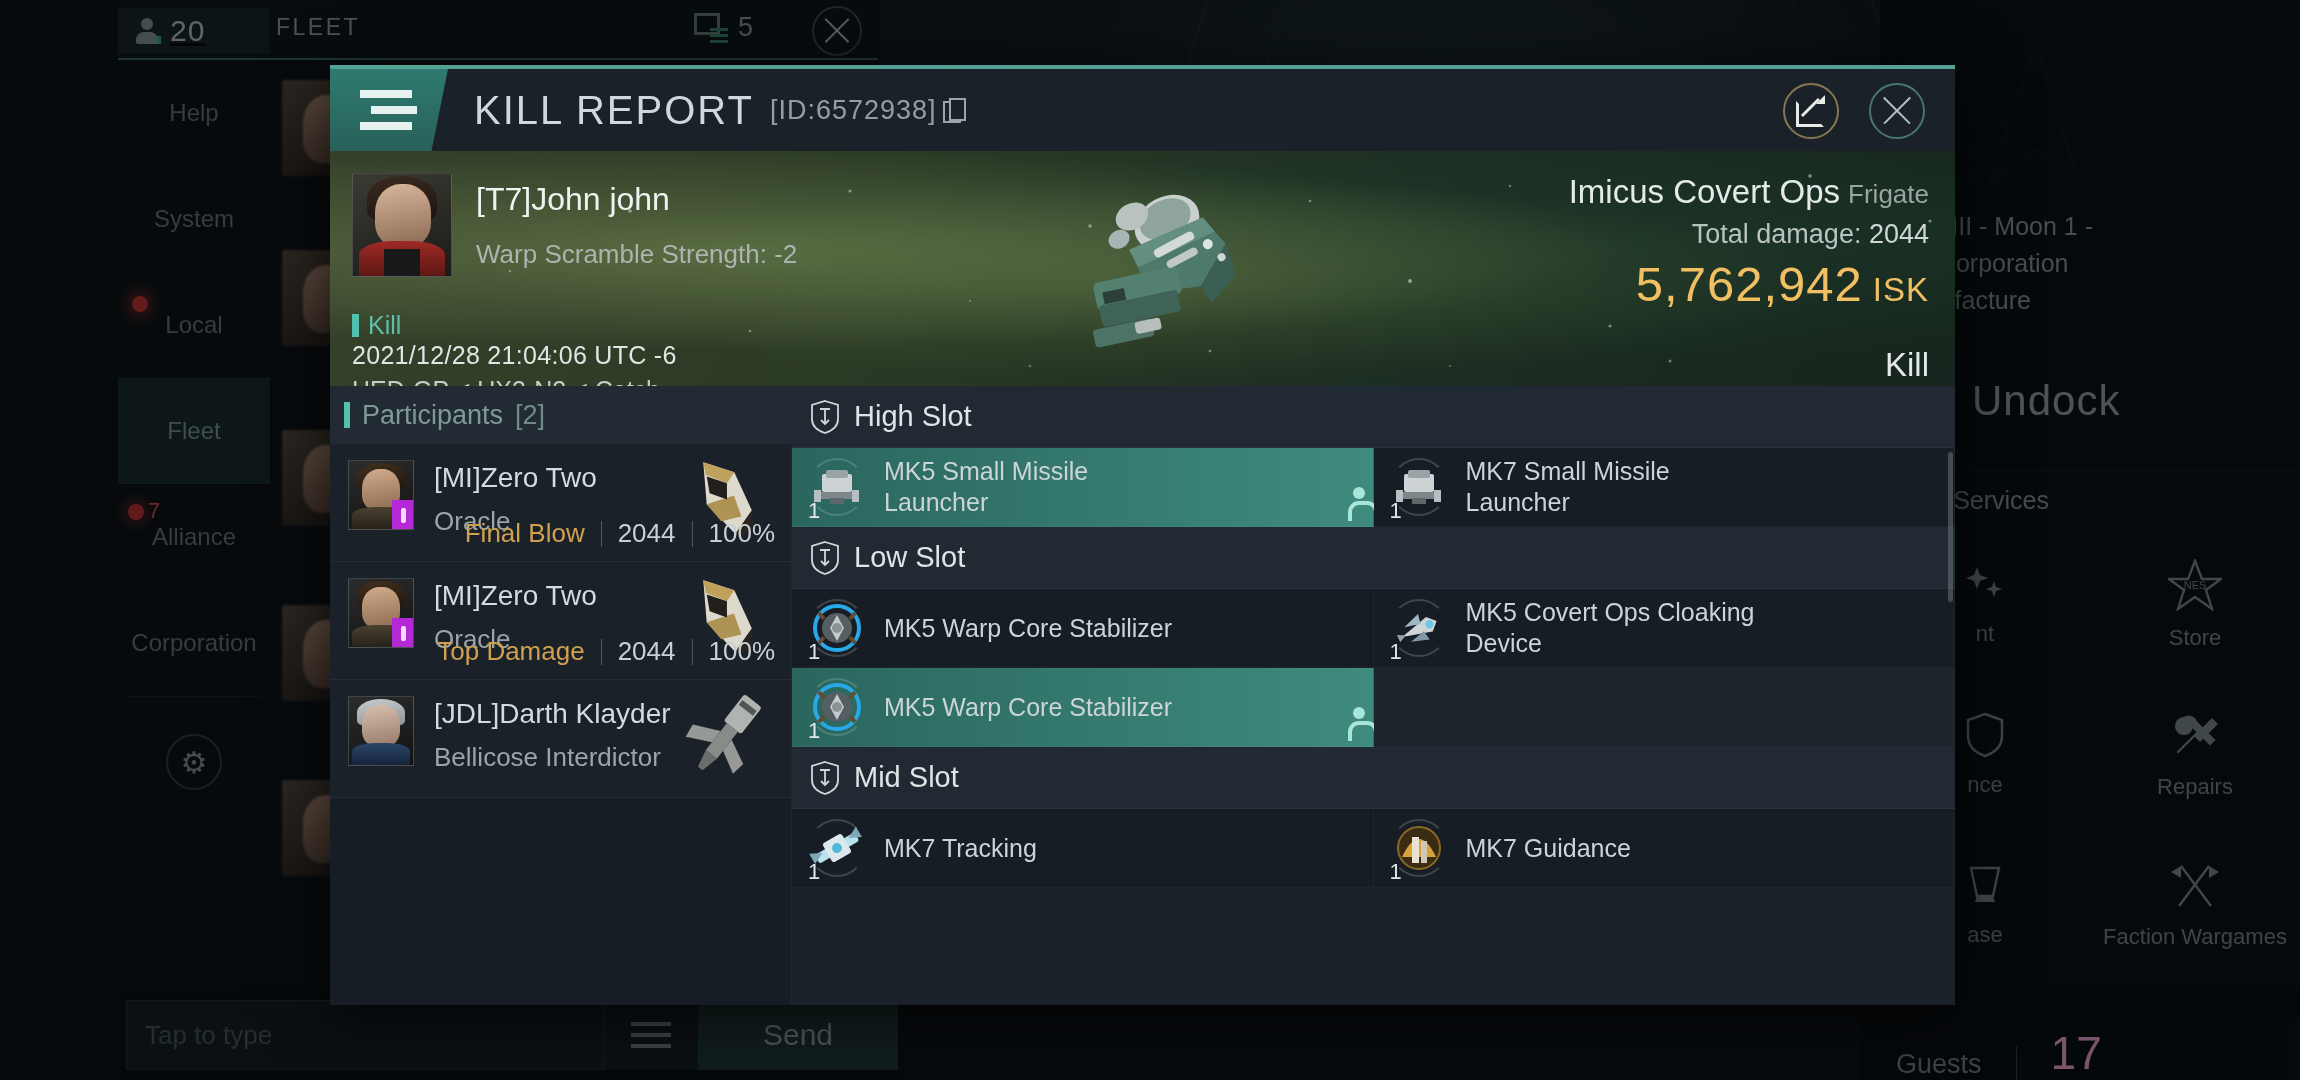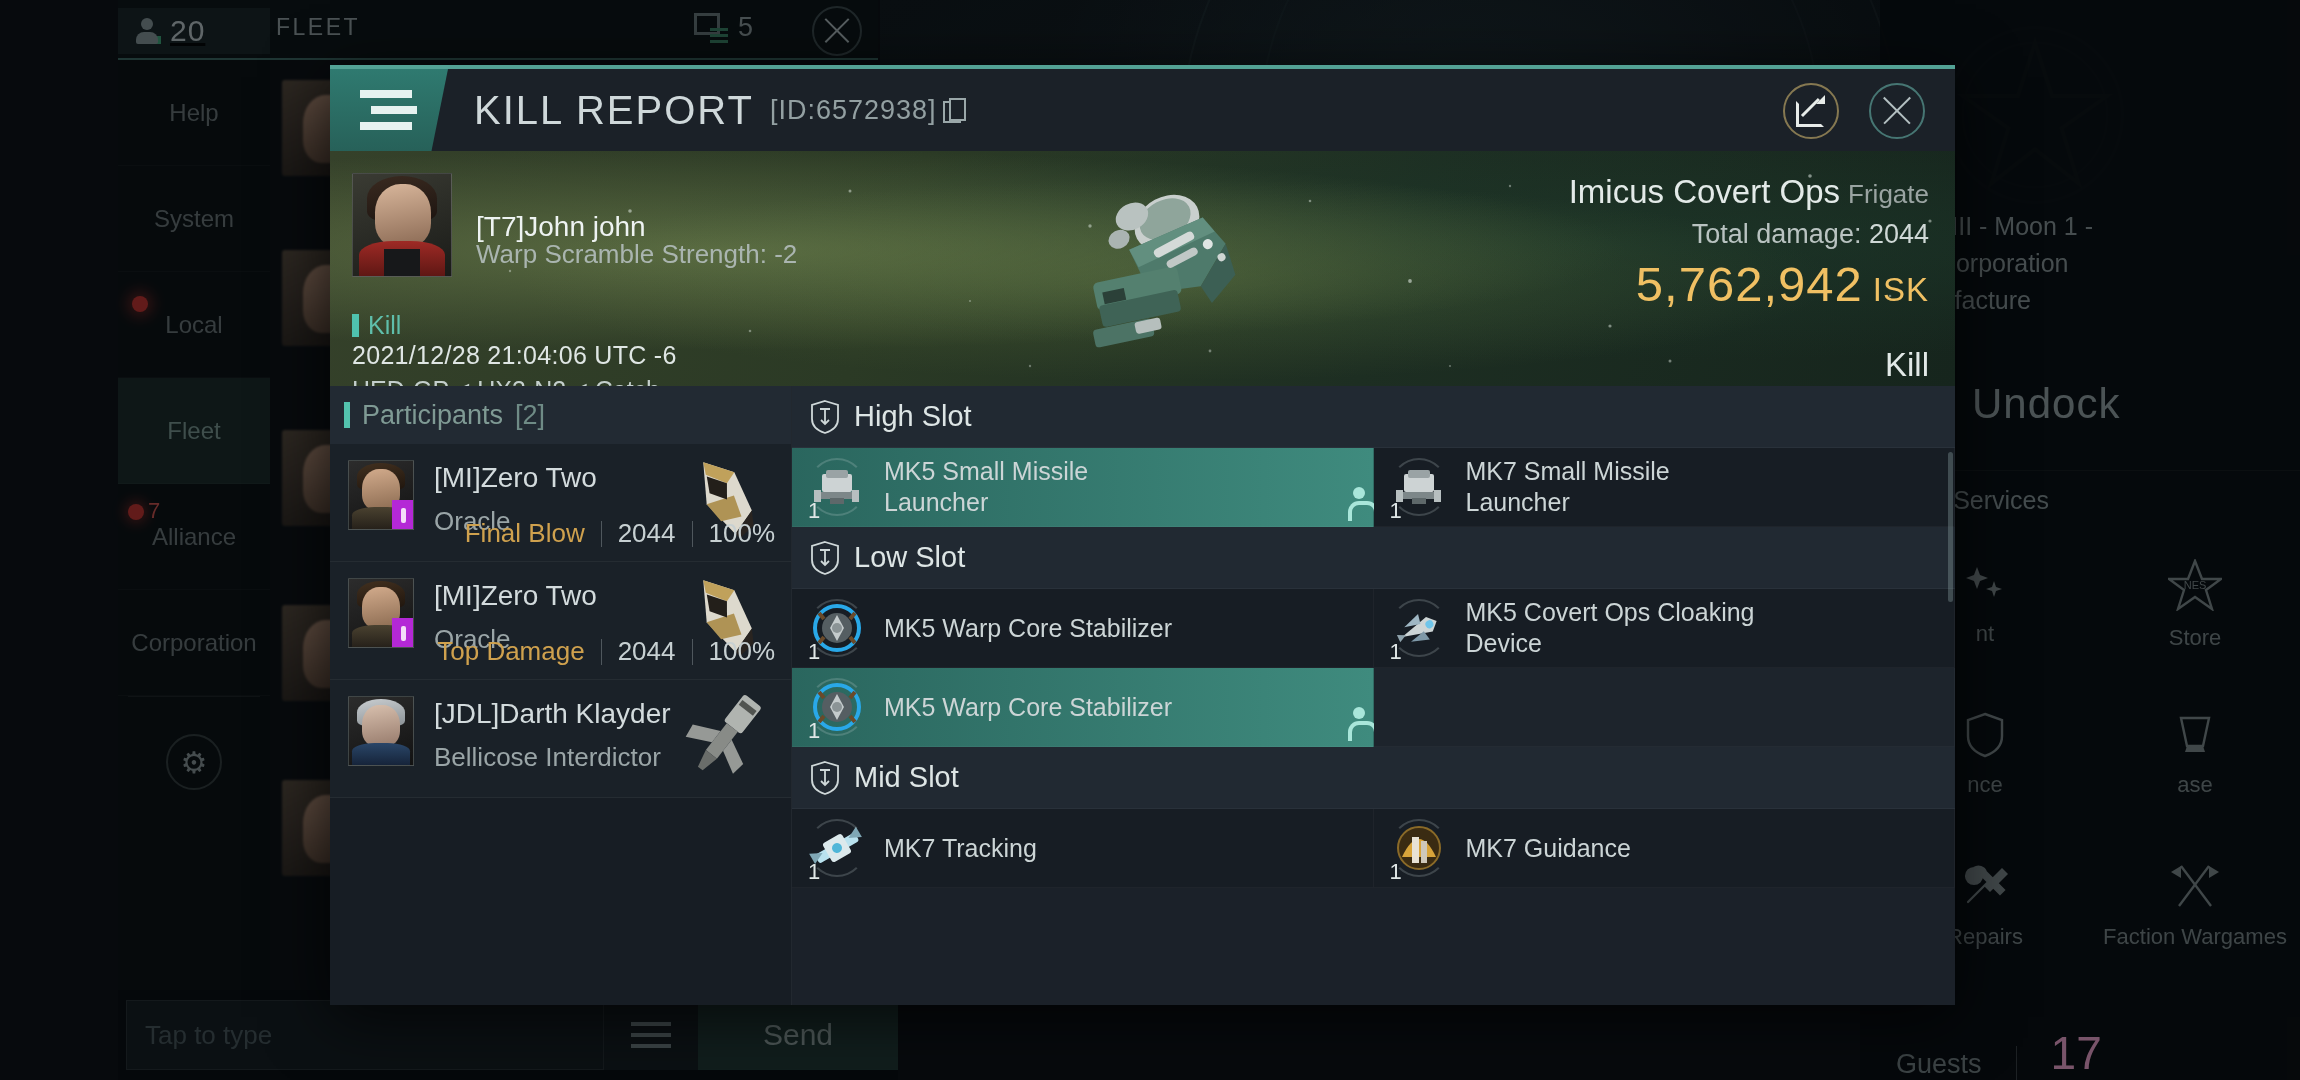--- a/index.html
+++ b/index.html
@@ -120,21 +120,21 @@
     border-radius:42% 42% 34% 34%;
     background: linear-gradient(170deg,#c0957a,#6a4f3e);
   }
 
   
   .right-panel { position:absolute; left:1880px; top:0; width:420px; height:990px; background: rgba(9,12,15,.92); }
   .station-name {
     position:absolute; left: 1892px; top: 208px; width: 290px;
     color: #8f9a9c; font-size: 25px; line-height: 37px;
   }
-  .undock-row { position:absolute; left:1880px; top:336px; width:420px; height:92px; display:flex; align-items:flex-end; }
+  .undock-row { position:absolute; left:1880px; top:355px; width:420px; height:92px; display:flex; align-items:center; }
   .undock-chev {
     width: 52px; height: 56px; margin-left: 18px; position: relative;
   }
   .undock-chev::before, .undock-chev::after {
     content:''; position:absolute; top:0; width: 22px; height: 56px;
     background: #9a7b23;
     clip-path: polygon(0 0, 60% 0, 100% 50%, 60% 100%, 0 100%, 40% 50%);
   }
   .undock-chev::before { left: -6px; }
   .undock-chev::after  { left: 18px; }
@@ -250,21 +250,21 @@
   }
   .victim-av .body {
     position:absolute; left:6%; bottom:0; width:88%; height:34%;
     background: linear-gradient(180deg,#9e2a25,#5f1714);
     border-radius: 40% 40% 0 0;
   }
   .victim-av .collar {
     position:absolute; left:32%; bottom:0; width:36%; height:26%;
     background:#17181a;
   }
-  .victim-name { position:absolute; left: 146px; top: 30px; color:#eef3f2; font-size: 28px; margin-top: 30px; }
+  .victim-name { position:absolute; left: 146px; top: 30px; color:#eef3f2; font-size: 32px; }
   .victim-sub { position:absolute; left: 146px; top: 88px; color:#aab5b0; font-size: 26px; }
   .kill-tag { position:absolute; left: 22px; top: 160px; display:flex; align-items:center; gap:9px; }
   .kill-tag .bar { width:7px; height:23px; background:#4fc2ae; }
   .kill-tag .txt { color:#5fbfab; font-size:25px; }
   .kill-time { position:absolute; left: 22px; top: 190px; color:#dfe6e4; font-size:25px; letter-spacing:.3px; }
   .kill-loc { position:absolute; left: 22px; top: 225px; color:#c4cfcc; font-size:25px; }
 
   .ship-render {
     position:absolute; left: 660px; top: 6px; width: 340px; height: 215px;
   }
@@ -470,33 +470,33 @@
       <span class="svc-lbl">Store</span>
     </div>
 
     <div class="svc-cell">
       <svg class="svc-ico" width="40" height="46" viewBox="0 0 40 46">
         <path d="M20 2 L37 8 L37 24 Q37 38 20 44 Q3 38 3 24 L3 8 Z" fill="none" stroke="#98a3a5" stroke-width="2.4"></path>
       </svg>
       <span class="svc-lbl">nce</span>
     </div>
     <div class="svc-cell">
+      <svg class="svc-ico" width="50" height="50" viewBox="0 0 50 50">
+        <path d="M8 42 L30 20 M14 8 A8 8 0 1 0 22 16 L40 34 L44 30 L26 12 A8 8 0 0 0 14 8 Z" fill="#98a3a5" stroke="#98a3a5" stroke-width="2.2" stroke-linecap="round"></path>
+        <path d="M42 8 L30 20 L24 26 L30 32 L36 26 L48 14 Z" fill="#98a3a5"></path>
+      </svg>
+      <span class="svc-lbl">Repairs</span>
+    </div>
+
+    <div class="svc-cell">
       <svg class="svc-ico" width="44" height="46" viewBox="0 0 44 46">
         <path d="M8 6 L36 6 L30 34 L14 34 Z" fill="none" stroke="#98a3a5" stroke-width="2.4"></path>
         <path d="M14 34 L30 34 L32 40 L12 40 Z" fill="#98a3a5"></path>
       </svg>
       <span class="svc-lbl">ase</span>
-    </div>
-
-    <div class="svc-cell">
-      <svg class="svc-ico" width="50" height="50" viewBox="0 0 50 50">
-        <path d="M8 42 L30 20 M14 8 A8 8 0 1 0 22 16 L40 34 L44 30 L26 12 A8 8 0 0 0 14 8 Z" fill="#98a3a5" stroke="#98a3a5" stroke-width="2.2" stroke-linecap="round"></path>
-        <path d="M42 8 L30 20 L24 26 L30 32 L36 26 L48 14 Z" fill="#98a3a5"></path>
-      </svg>
-      <span class="svc-lbl">Repairs</span>
     </div>
     <div class="svc-cell">
       <svg class="svc-ico" width="52" height="50" viewBox="0 0 52 50">
         <path d="M10 46 L40 6" stroke="#98a3a5" stroke-width="2.4"></path>
         <path d="M42 46 L12 6" stroke="#98a3a5" stroke-width="2.4"></path>
         <path d="M12 6 L2 12 L12 18 Z" fill="#98a3a5"></path>
         <path d="M40 6 L50 12 L40 18 Z" fill="#98a3a5"></path>
       </svg>
       <span class="svc-lbl">Faction Wargames</span>
     </div>

